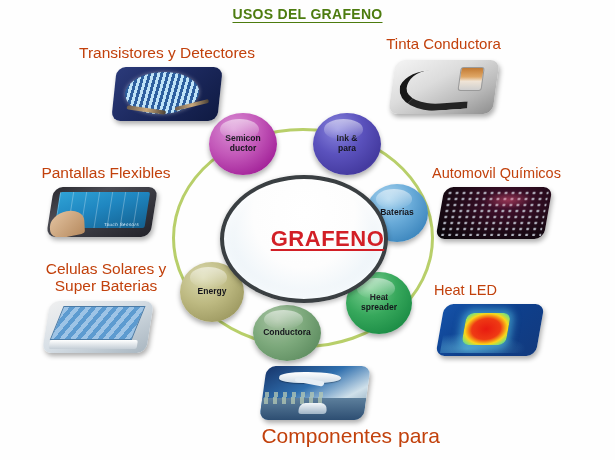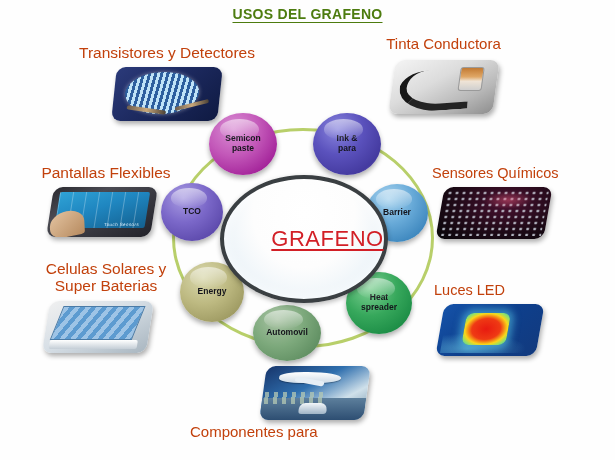--- a/index.html
+++ b/index.html
@@ -26,21 +26,21 @@
   #hub{
     position:absolute;left:220px;top:175px;width:160px;height:120px;
     border-radius:50%;
     background:radial-gradient(ellipse at 50% 28%, #ffffff 0%, #fdfdfd 45%, #e9f2f8 80%, #dce9f3 100%);
     border:4px solid #3a3f42;
     box-shadow:0 2px 5px rgba(0,0,0,.28), inset 0 0 14px rgba(255,255,255,.9);
     display:flex;align-items:center;justify-content:center;
     z-index:6;
   }
   #hub-label{
-    font-size:22px;font-weight:normal;color:#d21f26;letter-spacing:.5px;
+    font-size:22px;font-weight:bold;color:#d21f26;letter-spacing:.5px;
     text-decoration:underline;text-underline-offset:3px;text-decoration-thickness:2px;margin-left:47px;
   }
 
   
   #ring{
     position:absolute;left:172px;top:128px;width:256px;height:214px;
     border-radius:50%;
     border:3px solid #b8cf6a;
     z-index:2;
   }
@@ -158,21 +158,21 @@
     background:linear-gradient(150deg,#f0f0f0 0%,#d7dfe6 45%,#a9b6c0 100%);
     transform:skewX(-9deg);}
   .solar-panel{position:absolute;left:10px;top:5px;width:80px;height:32px;
     background:repeating-linear-gradient(113deg,#9ec4e6 0px,#9ec4e6 5px,#5d9bd0 5px,#5d9bd0 10px);
     transform:skewX(-14deg);border:1px solid #4b7ba6;}
   .solar-edge{position:absolute;left:6px;bottom:4px;width:88px;height:9px;
     background:linear-gradient(180deg,#ffffff,#c4ced6);border-radius:2px;}
 
   
   #c-componentes{left:190px;top:366px;width:250px;}
-  #c-componentes .cap{font-size:15px;text-align:left;}
+  #c-componentes .cap{font-size:21px;text-align:right;}
   #thumb-auto{width:104px;height:54px;margin:0 auto 4px auto;
     background:linear-gradient(150deg,#17356b 0%,#2f6fae 40%,#cfe0ea 70%,#6e8ea6 100%);
     transform:skewX(-8deg);}
   .auto-plane{position:absolute;left:14px;top:6px;width:62px;height:11px;border-radius:40% 55% 40% 40%;
     background:linear-gradient(180deg,#ffffff,#cfdbe6);box-shadow:0 1px 1px rgba(0,0,0,.3);}
   .auto-wing{position:absolute;left:30px;top:13px;width:30px;height:5px;border-radius:3px;
     background:#e6eef5;transform:rotate(10deg);}
   .auto-road{position:absolute;left:0;bottom:0;width:100%;height:22px;
     background:linear-gradient(180deg,#5d7f9c 0%,#2d4e72 100%);}
   .auto-car{position:absolute;left:38px;bottom:6px;width:28px;height:11px;border-radius:6px 7px 3px 3px;
@@ -188,79 +188,76 @@
   <div id="title">USOS DEL GRAFENO</div>
 
   <div id="ring"></div>
 
   <div id="hub">
     <span id="hub-label">GRAFENO</span>
   </div>
 
   <div class="bubble bub-semiconductor">
     <span>
-      <span>Semicon</span><br><span>paste</span>
+      <span>Semicon</span><br><span>ductor</span>
     </span>
   </div>
 
   <div class="bubble bub-ink">
     <span>
       <span>Ink &amp;</span><br><span>para</span>
     </span>
   </div>
 
   <div class="bubble bub-barrier">
-    <span>Barrier</span>
+    <span>Baterias</span>
   </div>
 
   <div class="bubble bub-heat">
     <span>
       <span>Heat</span><br><span>spreader</span>
     </span>
   </div>
 
   <div class="bubble bub-composites">
-    <span>Automovil</span>
+    <span>Conductora</span>
   </div>
 
   <div class="bubble bub-energy">
     <span>Energy</span>
   </div>
 
-  <div class="bubble bub-tco">
-    <span>TCO</span>
-  </div>
 
   <div class="callout" id="c-transistores">
     <div class="cap">Transistores y Detectores</div>
     <div class="thumb" id="thumb-wafer">
       <div class="wafer-disc"></div>
       <div class="wafer-arm" style="left:14px;bottom:9px;width:40px;transform:rotate(8deg);"></div>
       <div class="wafer-arm" style="right:10px;bottom:14px;width:34px;transform:rotate(-14deg);"></div>
     </div>
   </div>
 
   <div class="callout" id="c-tinta">
     <div class="cap">Tinta Conductora</div>
     <div class="thumb" id="thumb-ink">
       <div class="ink-swoosh"></div>
       <div class="ink-jar"></div>
     </div>
   </div>
 
   <div class="callout" id="c-sensores">
-    <div class="cap">Sensores Químicos</div>
+    <div class="cap">Automovil Químicos</div>
     <div class="thumb" id="thumb-lattice">
       <div class="lattice-dots"></div>
       <div class="lattice-glow"></div>
     </div>
   </div>
 
   <div class="callout" id="c-luces">
-    <div class="cap">Luces LED</div>
+    <div class="cap">Heat LED</div>
     <div class="thumb" id="thumb-thermal">
       <div class="thermal-cloud"></div>
       <div class="thermal-blob"></div>
     </div>
   </div>
 
   <div class="callout" id="c-celulas">
     <div class="cap">
       <span>Celulas Solares y</span><br><span>Super Baterias</span>
     </div>

